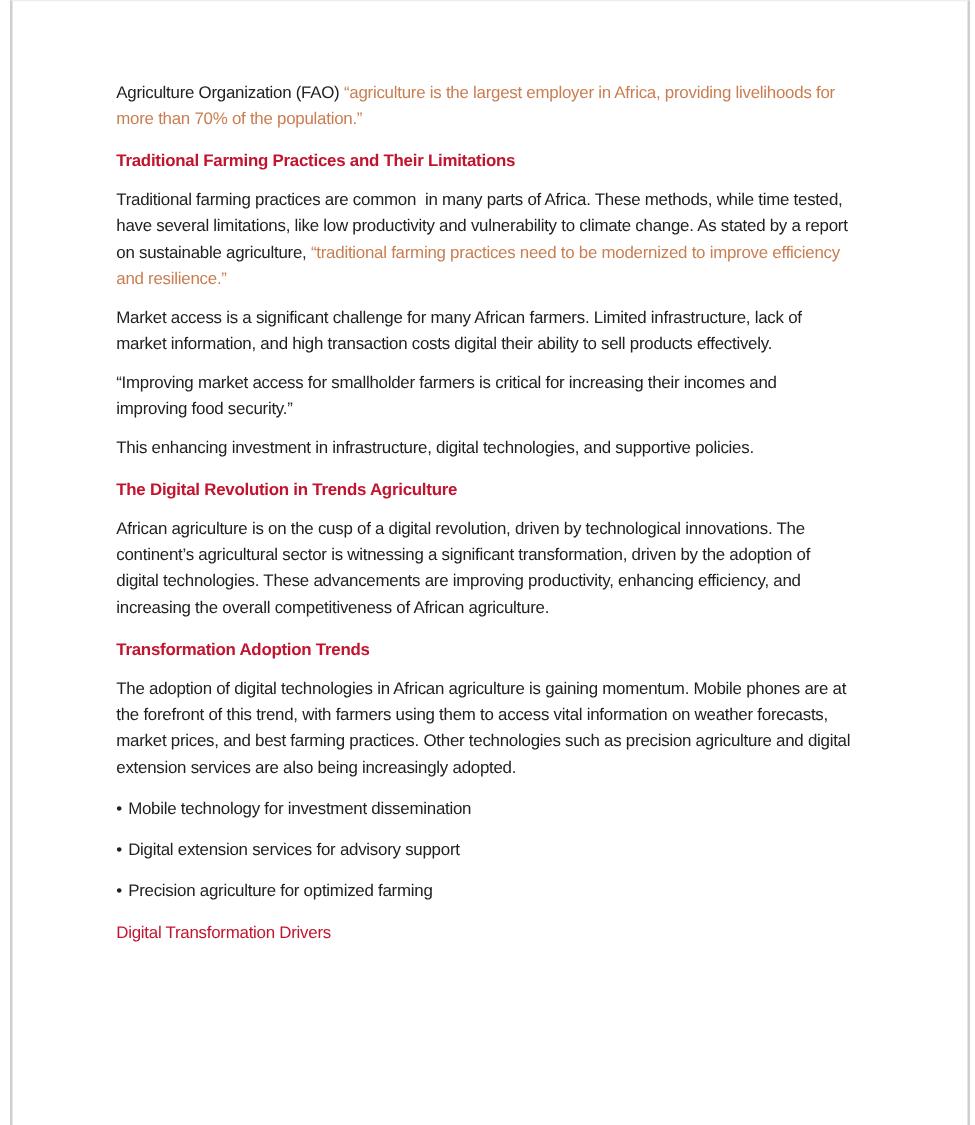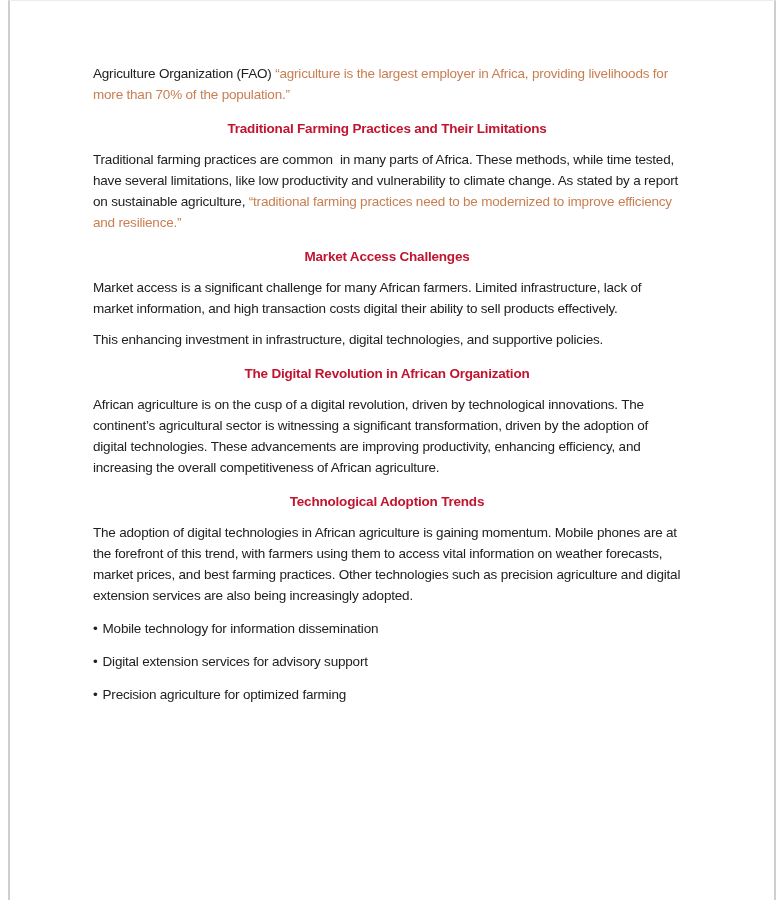--- a/index.html
+++ b/index.html
@@ -36,21 +36,20 @@
     width: 588px;
     white-space: pre-wrap;
   }
   .heading {
     font-size: 13.5px;
     line-height: 21px;
     font-weight: 700;
     color: #c1142f;
     margin: 13px 0 10px 0;
     width: 588px;
-    text-align: center;
   }
   .quote { color: #c97e52; }
   .bullet { margin: 12px 0 12px 0; }
   .bullet .glyph { margin-right: 5px; }
   .subheading {
     color: #c1142f;
     font-weight: 400;
     margin-top: 12px;
   }
 </style>
@@ -59,36 +58,37 @@
 
 <div class="page">
   <div class="content">
 
     <p class="para"><span>Agriculture Organization (FAO) </span><span class="quote">“agriculture is the largest employer in Africa, providing livelihoods for more than 70% of the population.”</span></p>
 
     <h3 class="heading">Traditional Farming Practices and Their Limitations</h3>
 
     <p class="para"><span>Traditional farming practices are common  in many parts of Africa. These methods, while time tested, have several limitations, like low productivity and vulnerability to climate change. As stated by a report on sustainable agriculture, </span><span class="quote">“traditional farming practices need to be modernized to improve efficiency and resilience.”</span></p>
 
-    <h3 class="heading">Market Access Challenges</h3>
 
     <p class="para">Market access is a significant challenge for many African farmers. Limited infrastructure, lack of market information, and high transaction costs digital their ability to sell products effectively.</p>
 
+    <p class="para">“Improving market access for smallholder farmers is critical for increasing their incomes and improving food security.”</p>
 
     <p class="para">This enhancing investment in infrastructure, digital technologies, and supportive policies.</p>
 
-    <h3 class="heading">The Digital Revolution in African Organization</h3>
+    <h3 class="heading">The Digital Revolution in Trends Agriculture</h3>
 
     <p class="para">African agriculture is on the cusp of a digital revolution, driven by technological innovations. The continent’s agricultural sector is witnessing a significant transformation, driven by the adoption of digital technologies. These advancements are improving productivity, enhancing efficiency, and increasing the overall competitiveness of African agriculture.</p>
 
-    <h3 class="heading">Technological Adoption Trends</h3>
+    <h3 class="heading">Transformation Adoption Trends</h3>
 
     <p class="para">The adoption of digital technologies in African agriculture is gaining momentum. Mobile phones are at the forefront of this trend, with farmers using them to access vital information on weather forecasts, market prices, and best farming practices. Other technologies such as precision agriculture and digital extension services are also being increasingly adopted.</p>
 
-    <p class="bullet"><span class="glyph">•</span><span>Mobile technology for information dissemination</span></p>
+    <p class="bullet"><span class="glyph">•</span><span>Mobile technology for investment dissemination</span></p>
 
     <p class="bullet"><span class="glyph">•</span><span>Digital extension services for advisory support</span></p>
 
     <p class="bullet"><span class="glyph">•</span><span>Precision agriculture for optimized farming</span></p>
 
+    <p class="subheading">Digital Transformation Drivers</p>
 
   </div>
 </div>
 
 </body></html>

